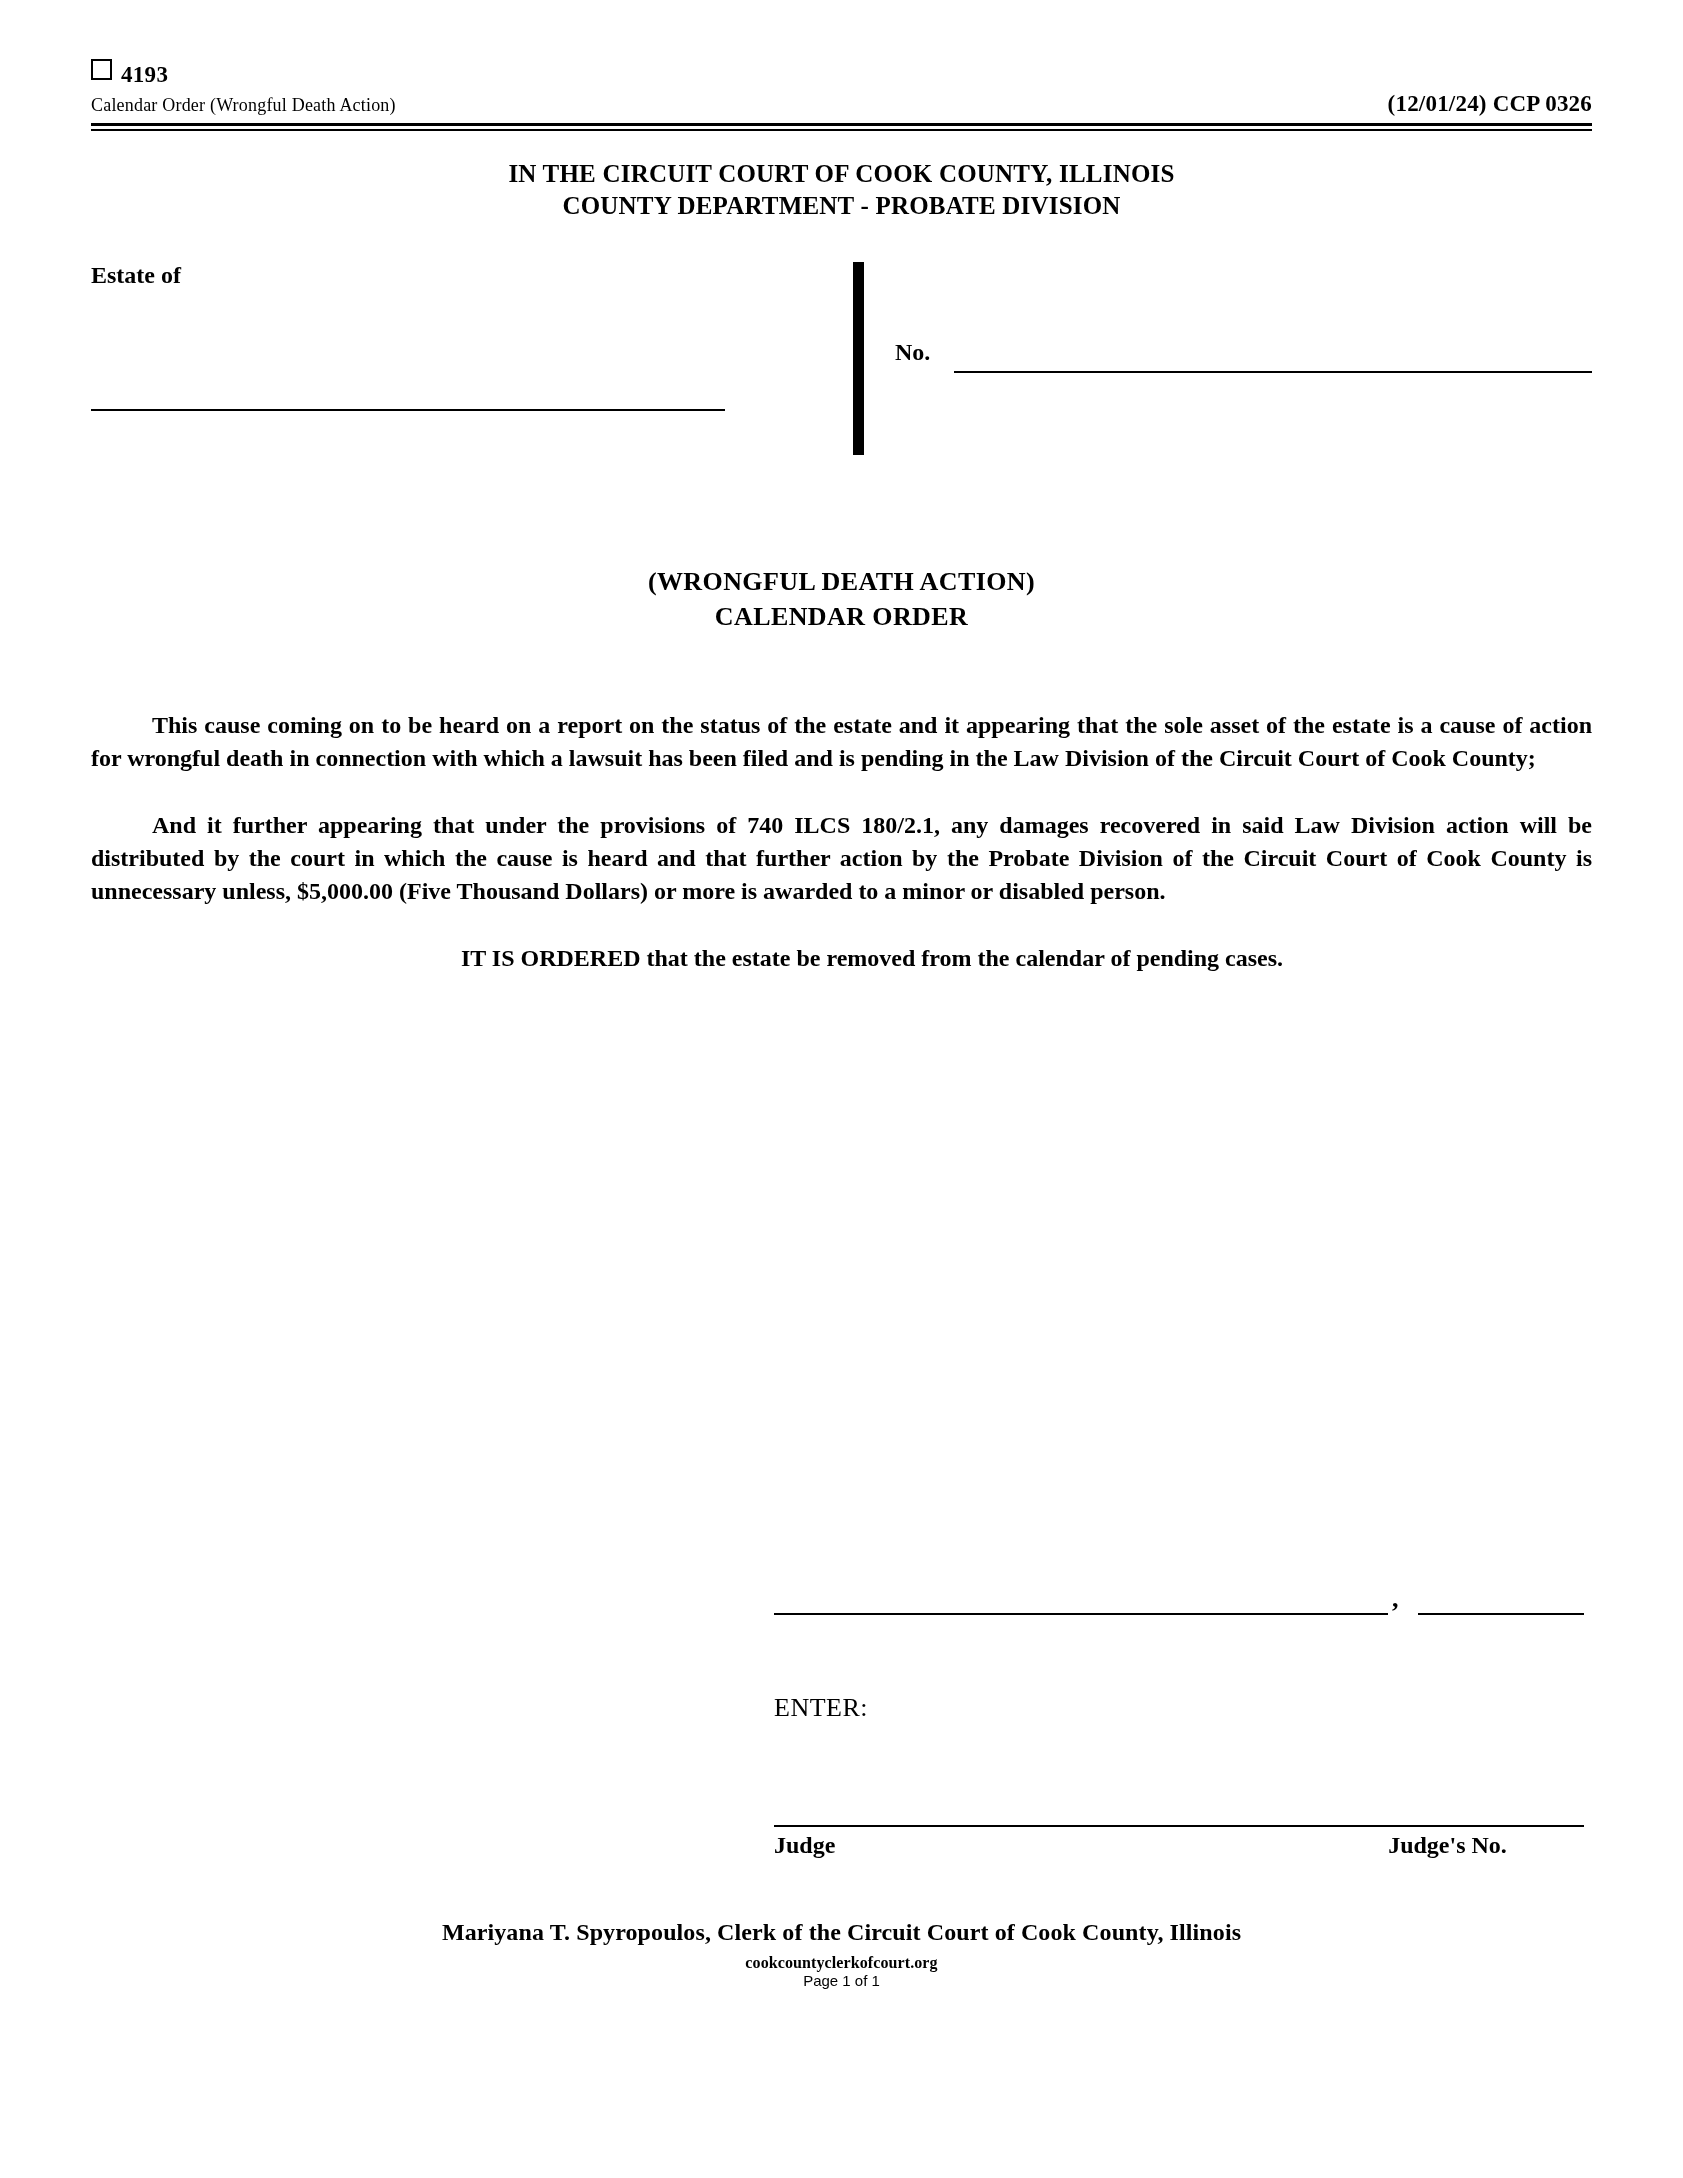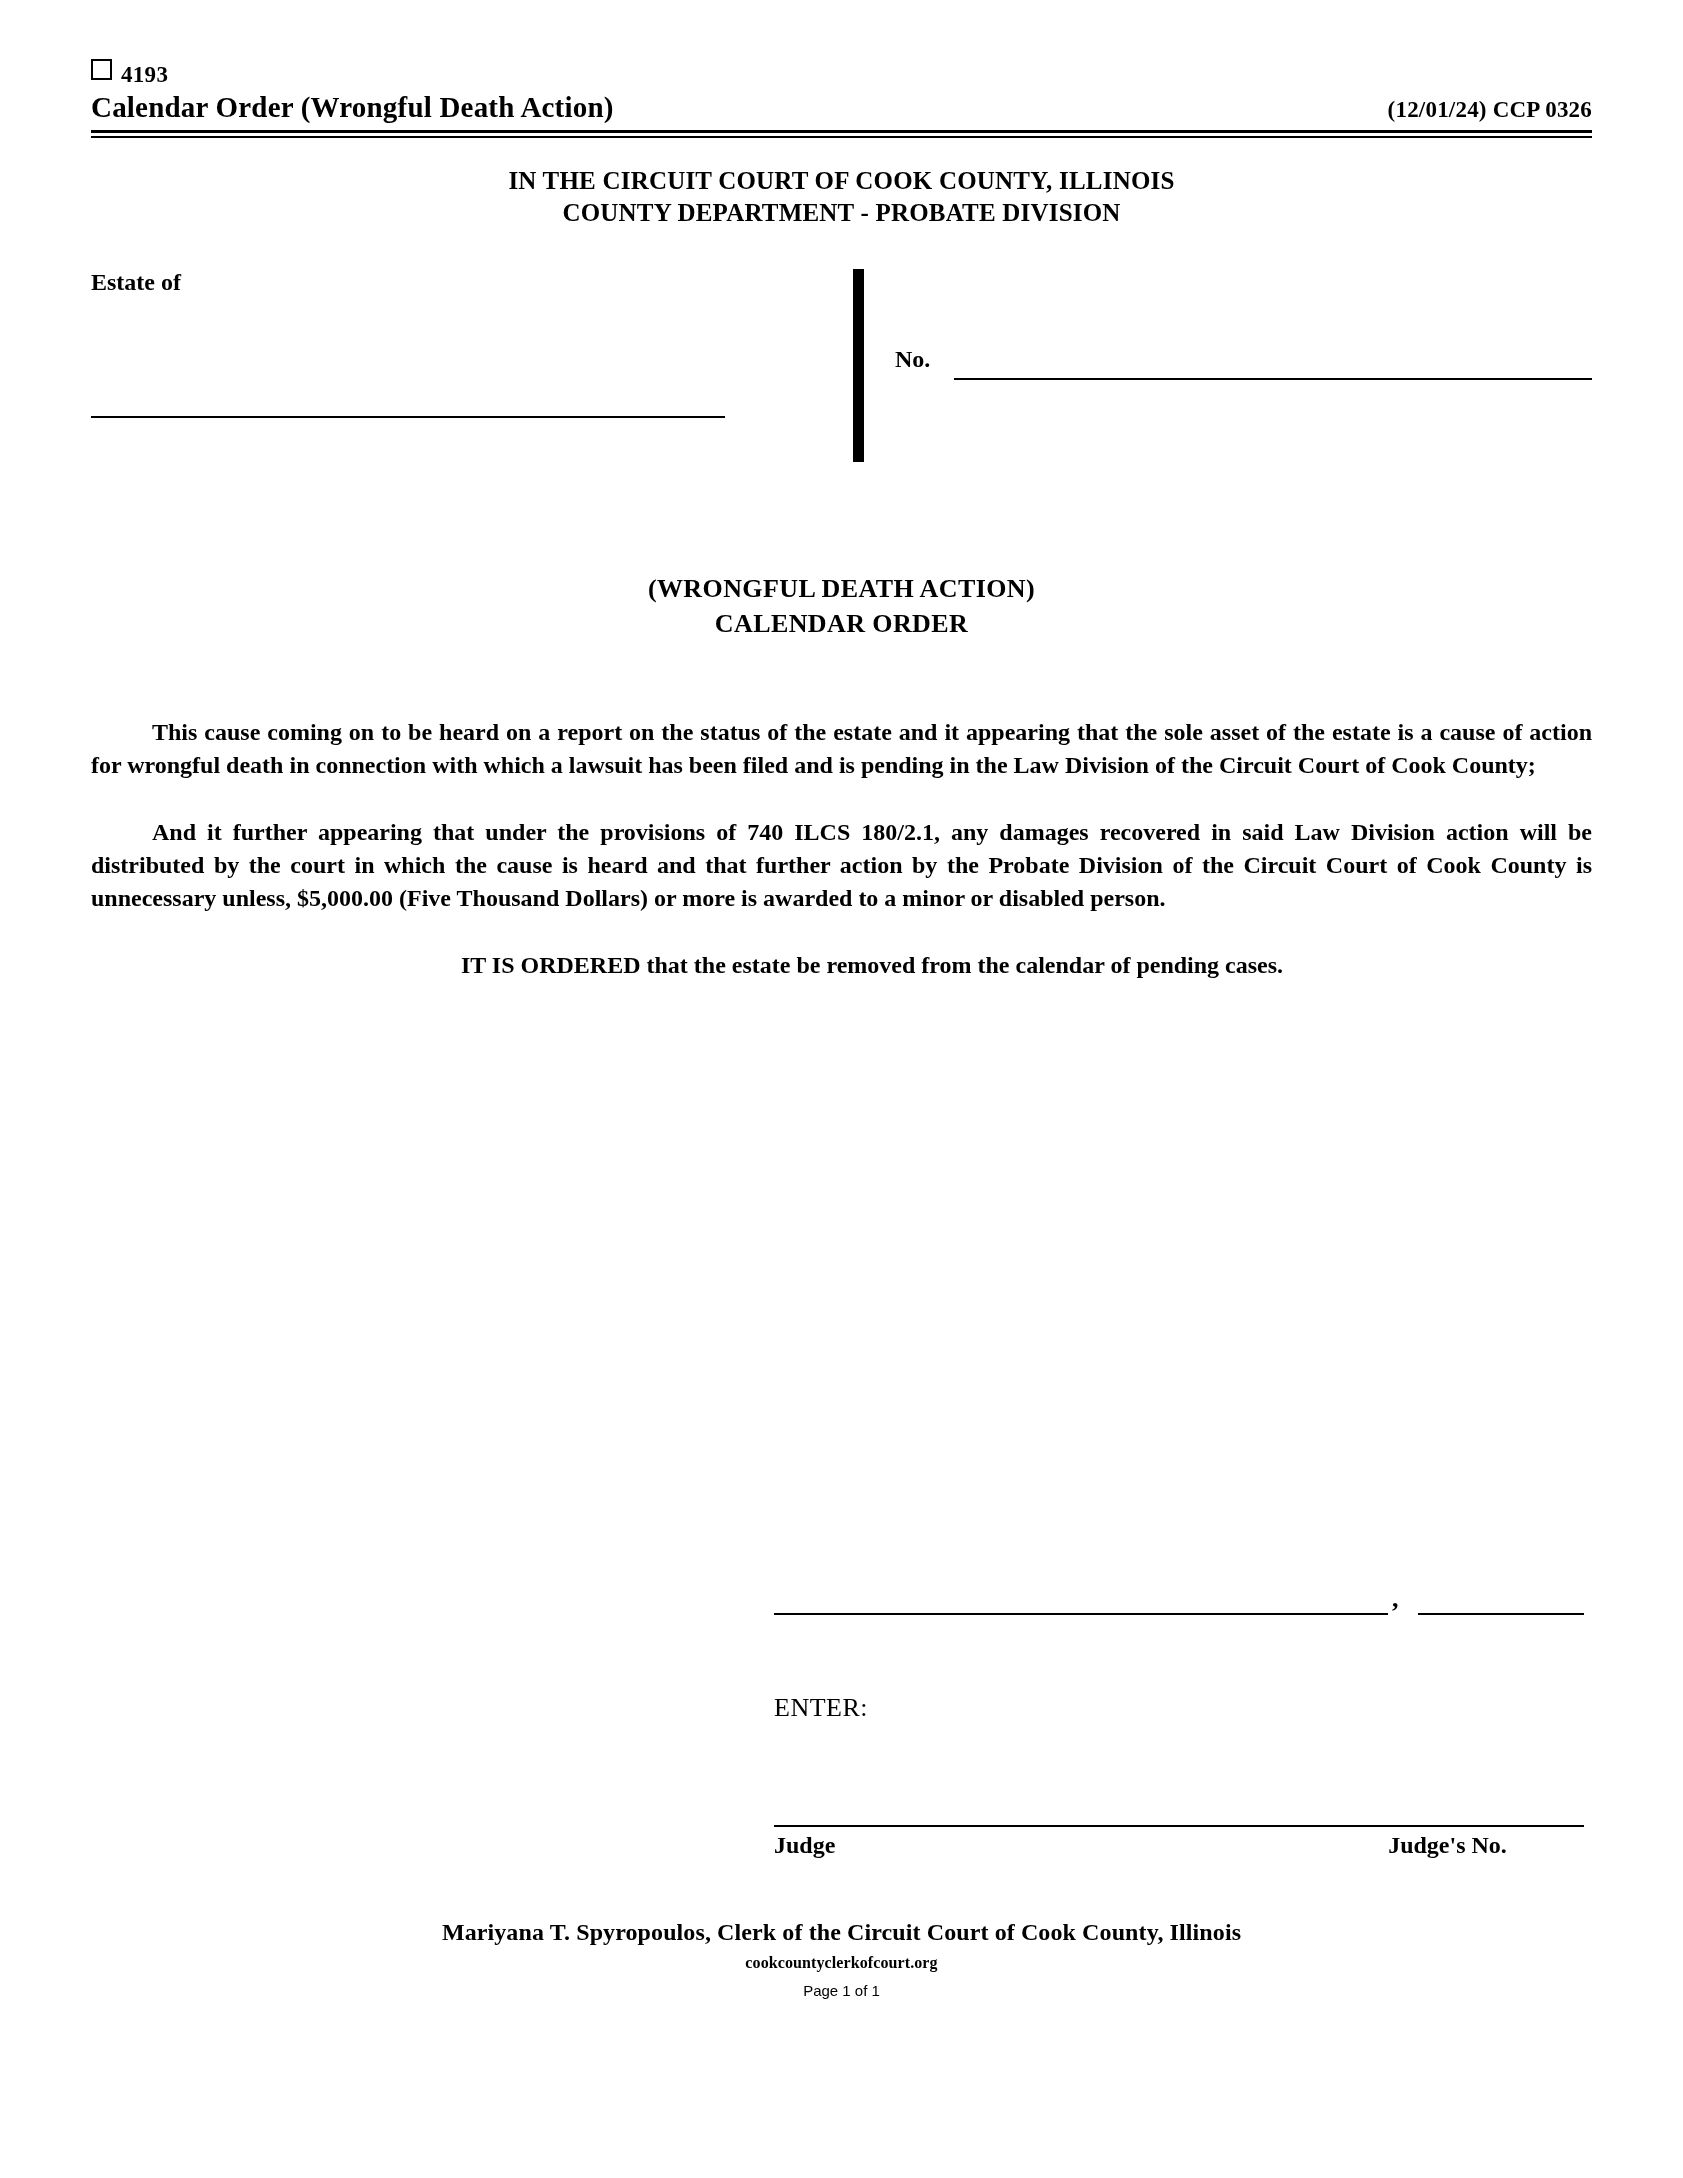--- a/index.html
+++ b/index.html
@@ -51,22 +51,22 @@
     font-size: 23px;
     letter-spacing: 0.3px;
   }
   .title-row {
     display: flex;
     justify-content: space-between;
     align-items: baseline;
     margin-top: 3px;
   }
   .form-title {
-    font-weight: bold;
-    font-size: 29px;
+    font-weight: normal;
+    font-size: 18px;
     letter-spacing: 0.2px;
   }
   .form-code {
     font-weight: bold;
     font-size: 23px;
     letter-spacing: 0.2px;
   }
   .rule-double {
     margin-top: 6px;
     border-top: 3px solid #000;
@@ -240,21 +240,20 @@
   }
   .footer-site {
     font-weight: bold;
     font-size: 16px;
     margin-top: 8px;
     letter-spacing: 0.1px;
   }
   .footer-page {
     font-family: "Liberation Sans", sans-serif;
     font-size: 15px;
-    margin-top: 10px;
   }
 </style>
 </head>
 <body>
 
 <div class="page">
 
   <div class="content">
 
     <div class="form-header">

